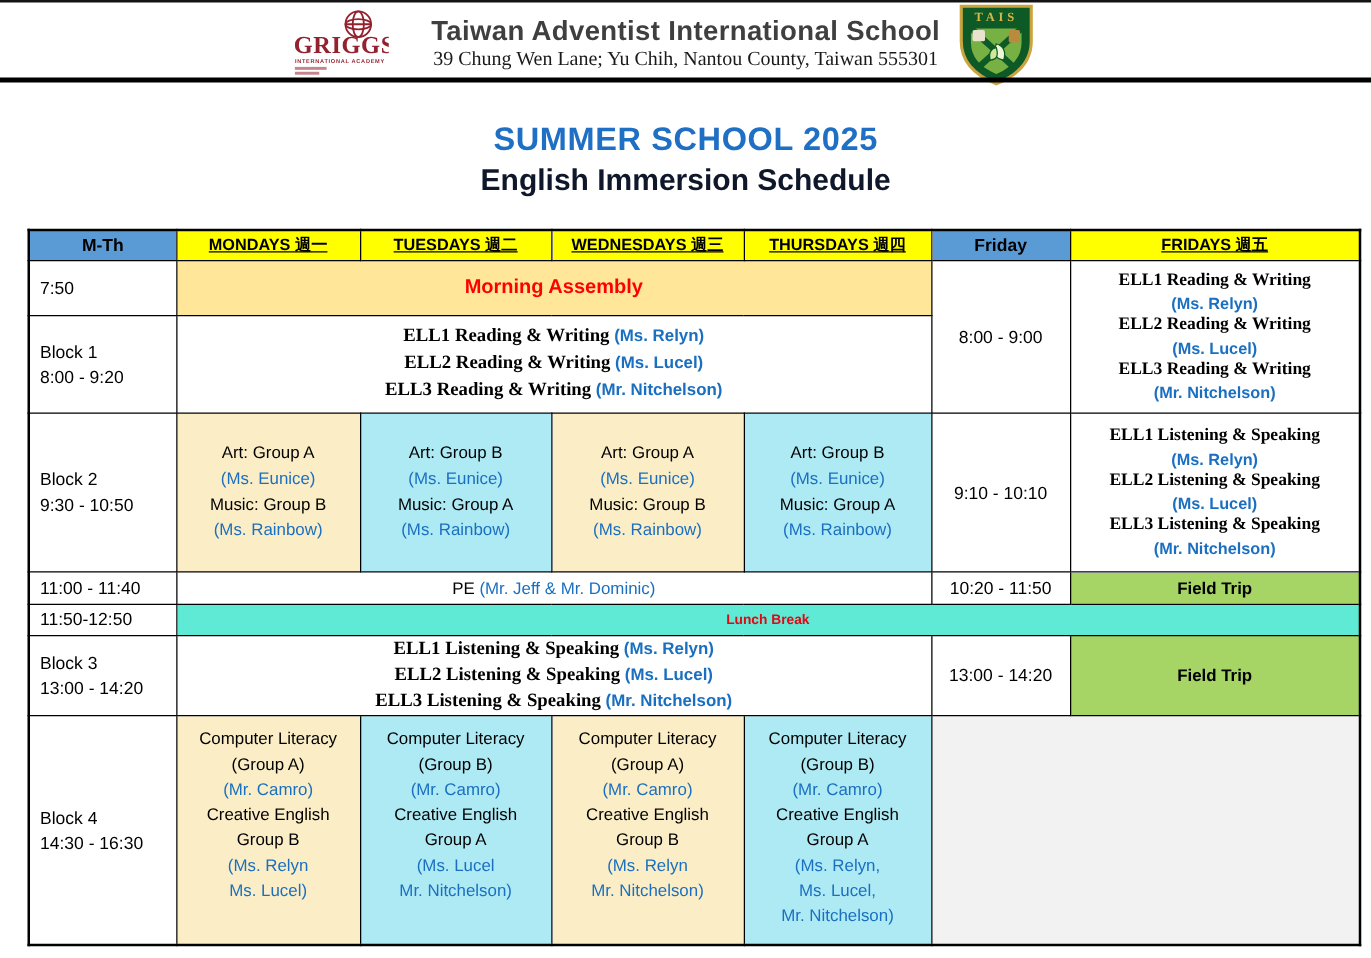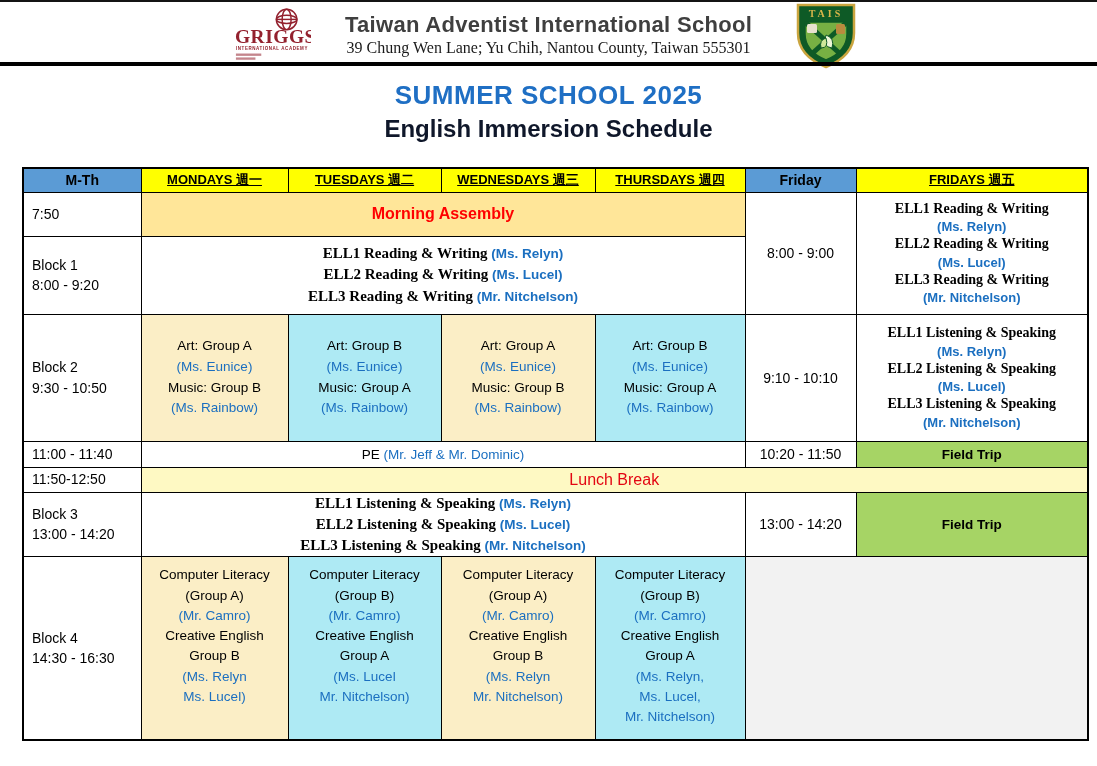--- a/index.html
+++ b/index.html
@@ -9,24 +9,24 @@
     font-family:"Liberation Sans", sans-serif; color:#000; position:relative;
   }
   .top-line { position:absolute; top:0; left:0; width:1097px; height:2px; background:#141414; }
 
   
   .masthead { position:relative; padding-top:12px; height:66px; }
   .school-name { text-align:center; font-size:22px; font-weight:600; color:#3f3f3f; letter-spacing:.3px; }
   .address { text-align:center; font-family:"Liberation Serif", serif; font-size:16px; color:#1a1a1a; margin-top:1px; }
   .rule { position:absolute; left:0; top:62px; width:1097px; height:4px; background:#000; }
   .griggs { position:absolute; left:233px; top:6px; }
-  .tais { position:absolute; left:793px; top:2px; }
+  .tais { position:absolute; left:764px; top:2px; }
 
   
-  .title1 { margin-top:14px; text-align:center; font-size:26px; font-weight:700; color:#1f6fc4; letter-spacing:.5px; }
+  .title1 { margin-top:30px; text-align:center; font-size:26px; font-weight:700; color:#1f6fc4; letter-spacing:.5px; }
   .title2 { margin-top:4px; text-align:center; font-size:24px; font-weight:700; color:#0f172a; }
 
   
   table.sched { border-collapse:collapse; table-layout:fixed; width:1065px; margin:24px 0 0 22px; border:2px solid #000; }
   .sched th, .sched td { border:1px solid #000; padding:0 2px; text-align:center; vertical-align:middle; overflow:hidden; }
 
   tr.r-head   { height:24px; }
   tr.r-asm    { height:44px; }
   tr.r-b1     { height:78px;padding-left:33px; }
   tr.r-b2     { height:127px; }
@@ -45,21 +45,21 @@
   td.assembly { background:#ffe699; color:#ff0000; font-weight:700; font-size:16px; }
   td.white-ell { background:#fff; }
   .ell-line { font-family:"Liberation Serif", serif; font-weight:700; font-size:15px; line-height:1.42; }
   .ell-line .teacher { font-family:"Liberation Sans", sans-serif; font-size:13.5px; font-weight:700; color:#1b6fc0; }
 
   td.cream { background:#fbeec6; }
   td.cyan  { background:#aeeaf4; }
   .grp-line { font-size:13.5px; line-height:1.55; }
 
   td.pe-cell { background:#fff; font-size:13.5px; }
-  td.lunch { background:#fef9c3; color:#e30613; font-weight:400; font-size:16px; }
+  td.lunch { background:#5eead4; color:#e30613; font-weight:700; font-size:11px; }
   td.fieldtrip { background:#a6d465; font-weight:700; font-size:13.5px; }
   td.fri-time { background:#fff; font-size:14px; }
   td.gray-empty { background:#f2f2f2; }
 
   td.fr-ell { background:#fff; }
   .fr-line  { font-family:"Liberation Serif", serif; font-weight:700; font-size:14px; line-height:1.32; }
   .fr-teach { font-family:"Liberation Sans", sans-serif; font-weight:700; font-size:13px; color:#1b6fc0; line-height:1.32; }
 
   td.b4 { vertical-align:top; padding-top:8px; font-size:13.5px; }
   td.b4 div { line-height:1.5; }

